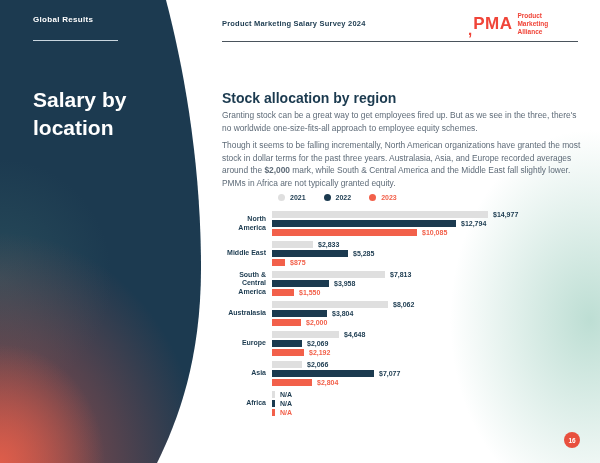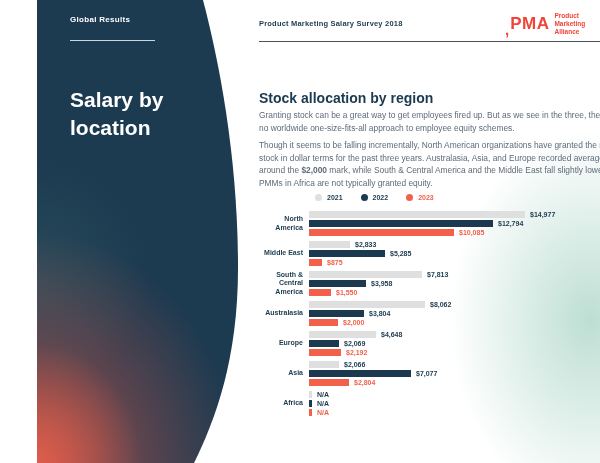--- a/index.html
+++ b/index.html
@@ -1,19 +1,19 @@
 <!DOCTYPE html>
 <html><head>
 <meta charset="utf-8">
 <style>
   * { margin:0; padding:0; box-sizing:border-box; }
   html,body { width:600px; height:463px; }
   body { font-family:"Liberation Sans", sans-serif; background:#ffffff; position:relative; overflow:hidden; }
 
-  .page { position:absolute; inset:0; background:#ffffff; overflow:hidden;margin-left:37px; }
+  .page { position:absolute; inset:0; background:#ffffff; overflow:hidden; }
 
   
   .teal-glow { position:absolute; width:280px; height:380px; right:-130px; top:130px;
     background:radial-gradient(closest-side, rgba(167,211,197,0.75), rgba(167,211,197,0) 100%);
     border-radius:50%; }
 
   
   .navy-blob { position:absolute; left:0; top:0; width:205px; height:463px;
     background:
       radial-gradient(150px 170px at 0% 100%, rgba(226,94,74,0.95) 0%, rgba(226,94,74,0) 70%),
@@ -64,21 +64,21 @@
 <div class="page">
 
   <div class="teal-glow"></div>
 
   <div class="navy-blob"></div>
 
   <div class="section-label">Global Results</div>
   <div class="section-underline"></div>
   <h1 class="slide-title">Salary by location</h1>
 
-  <div class="header-title">Product Marketing Salary Survey 2018</div>
+  <div class="header-title">Product Marketing Salary Survey 2024</div>
   <div class="header-rule"></div>
 
   <div class="logo">
     <span class="logo-mark">,</span>
     <span class="logo-abbr">PMA</span>
     <span class="logo-name">Product Marketing Alliance</span>
   </div>
 
   <h2 class="content-heading">Stock allocation by region</h2>
 

